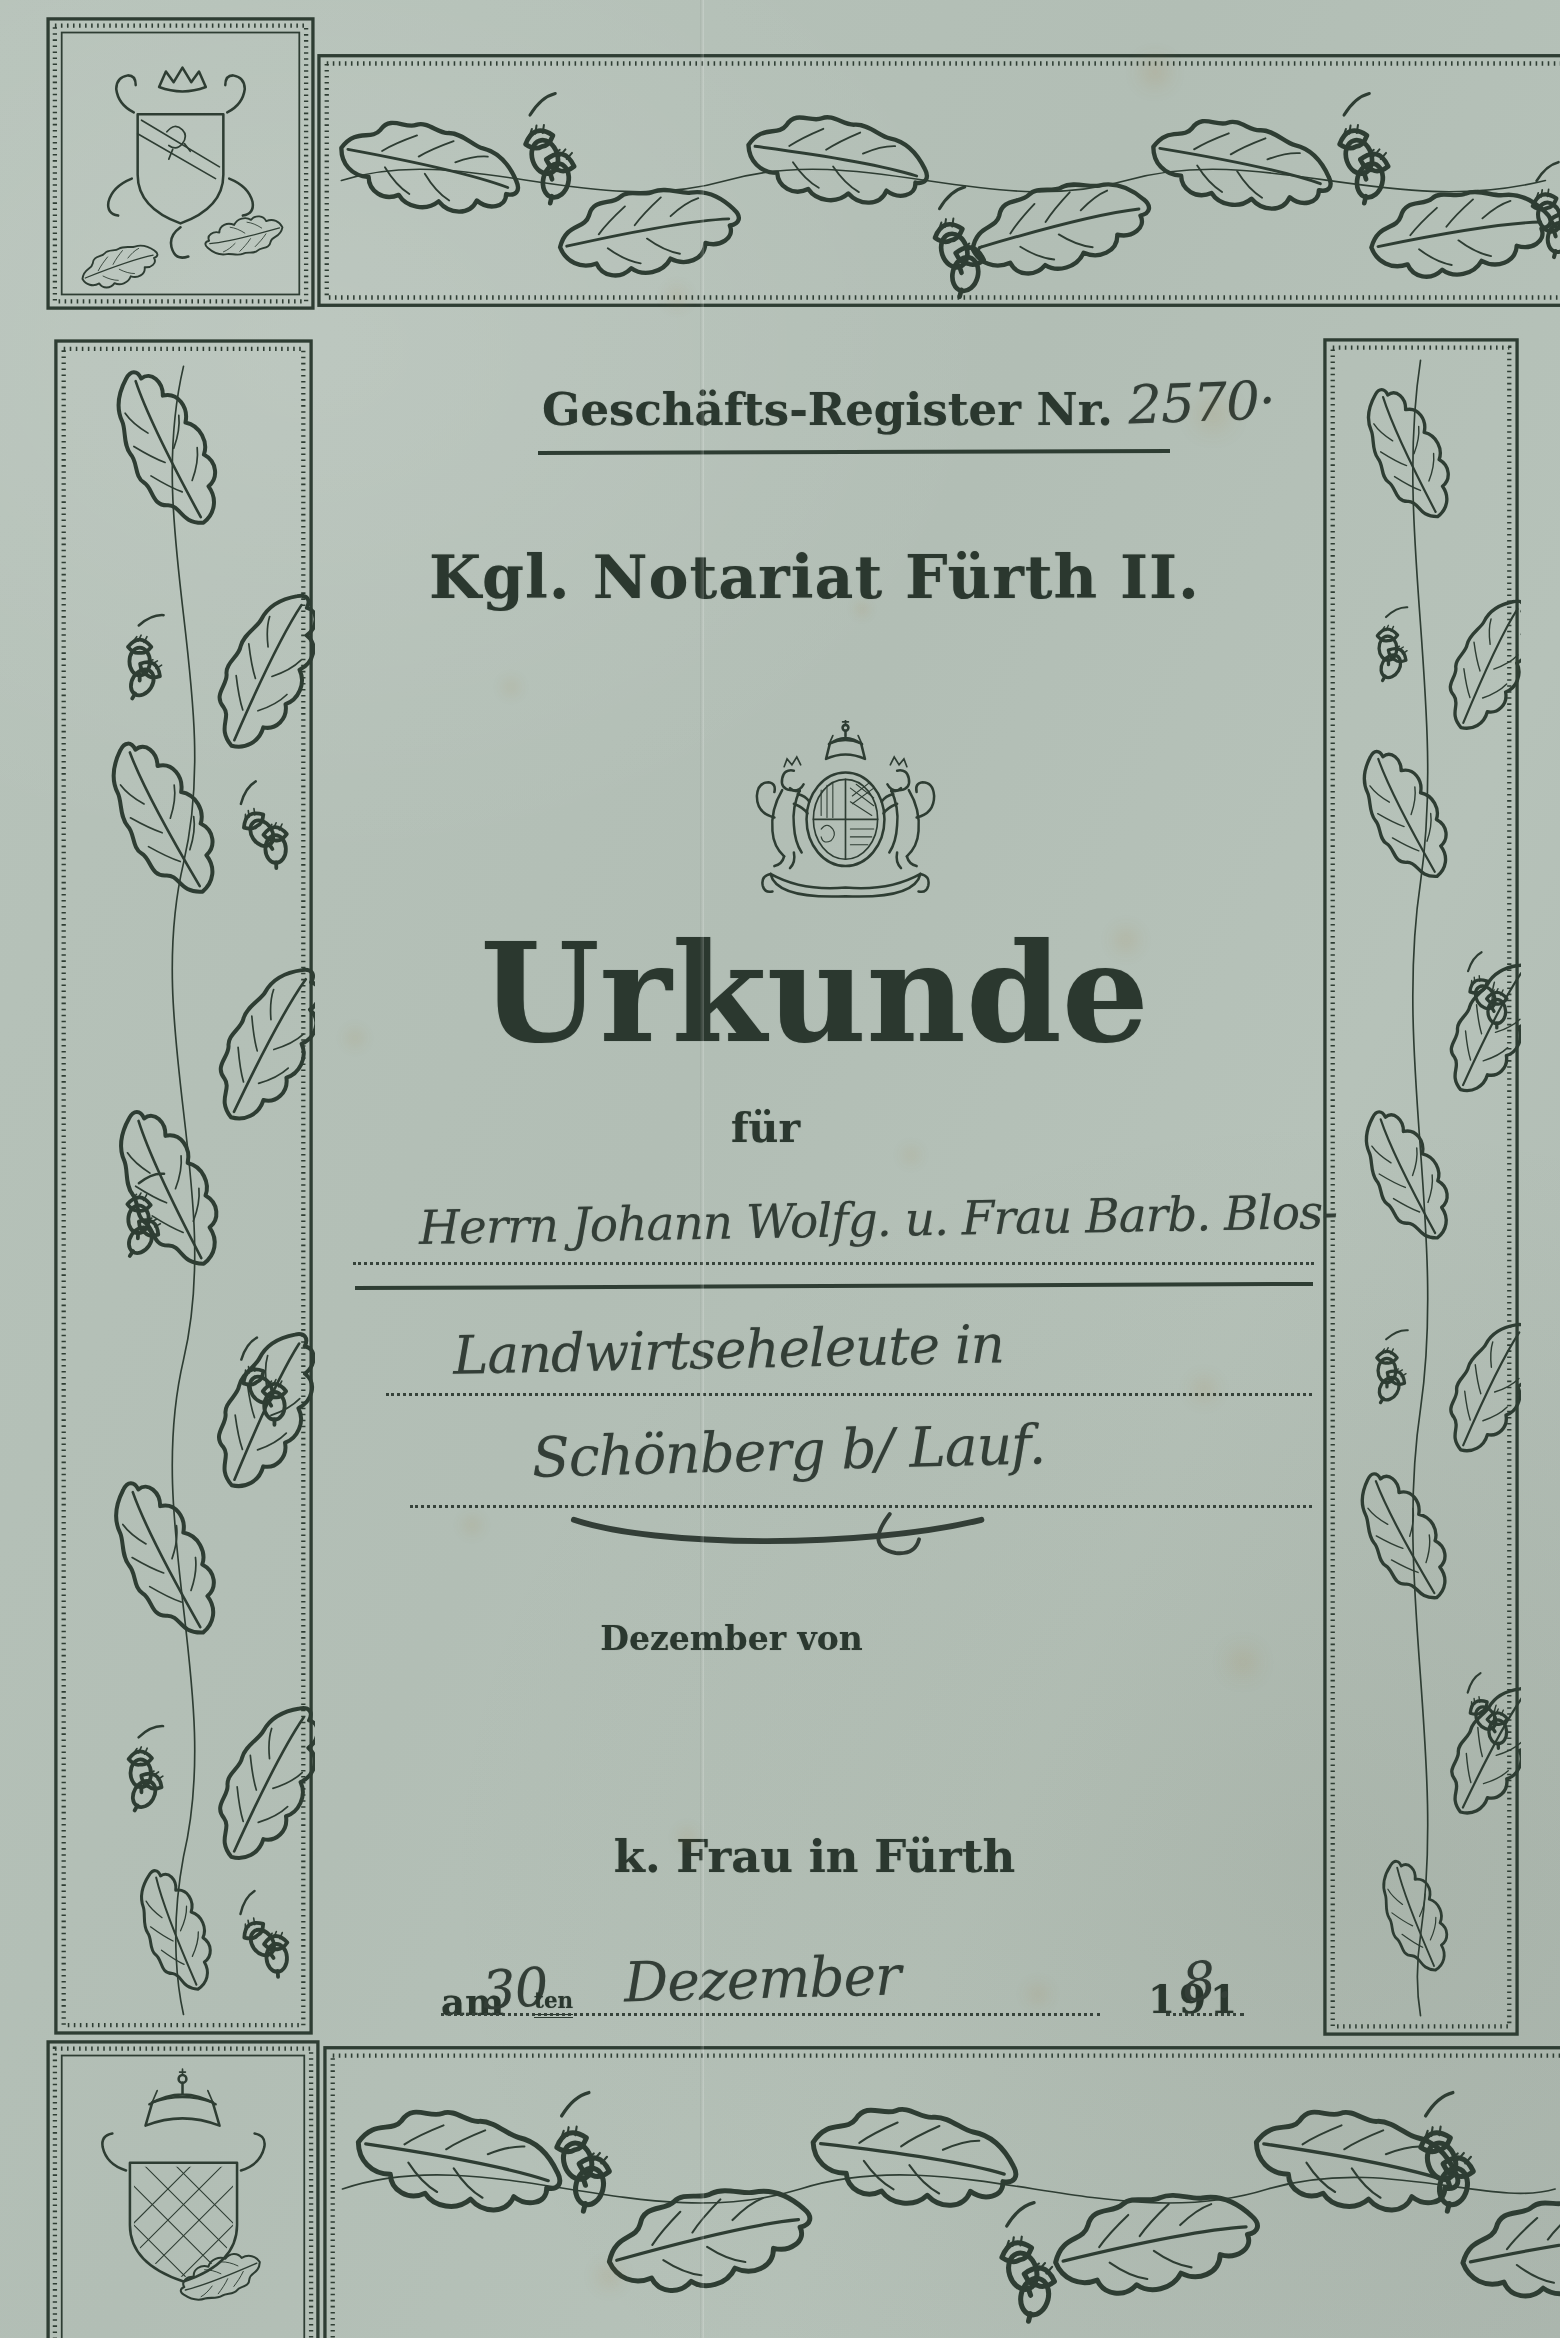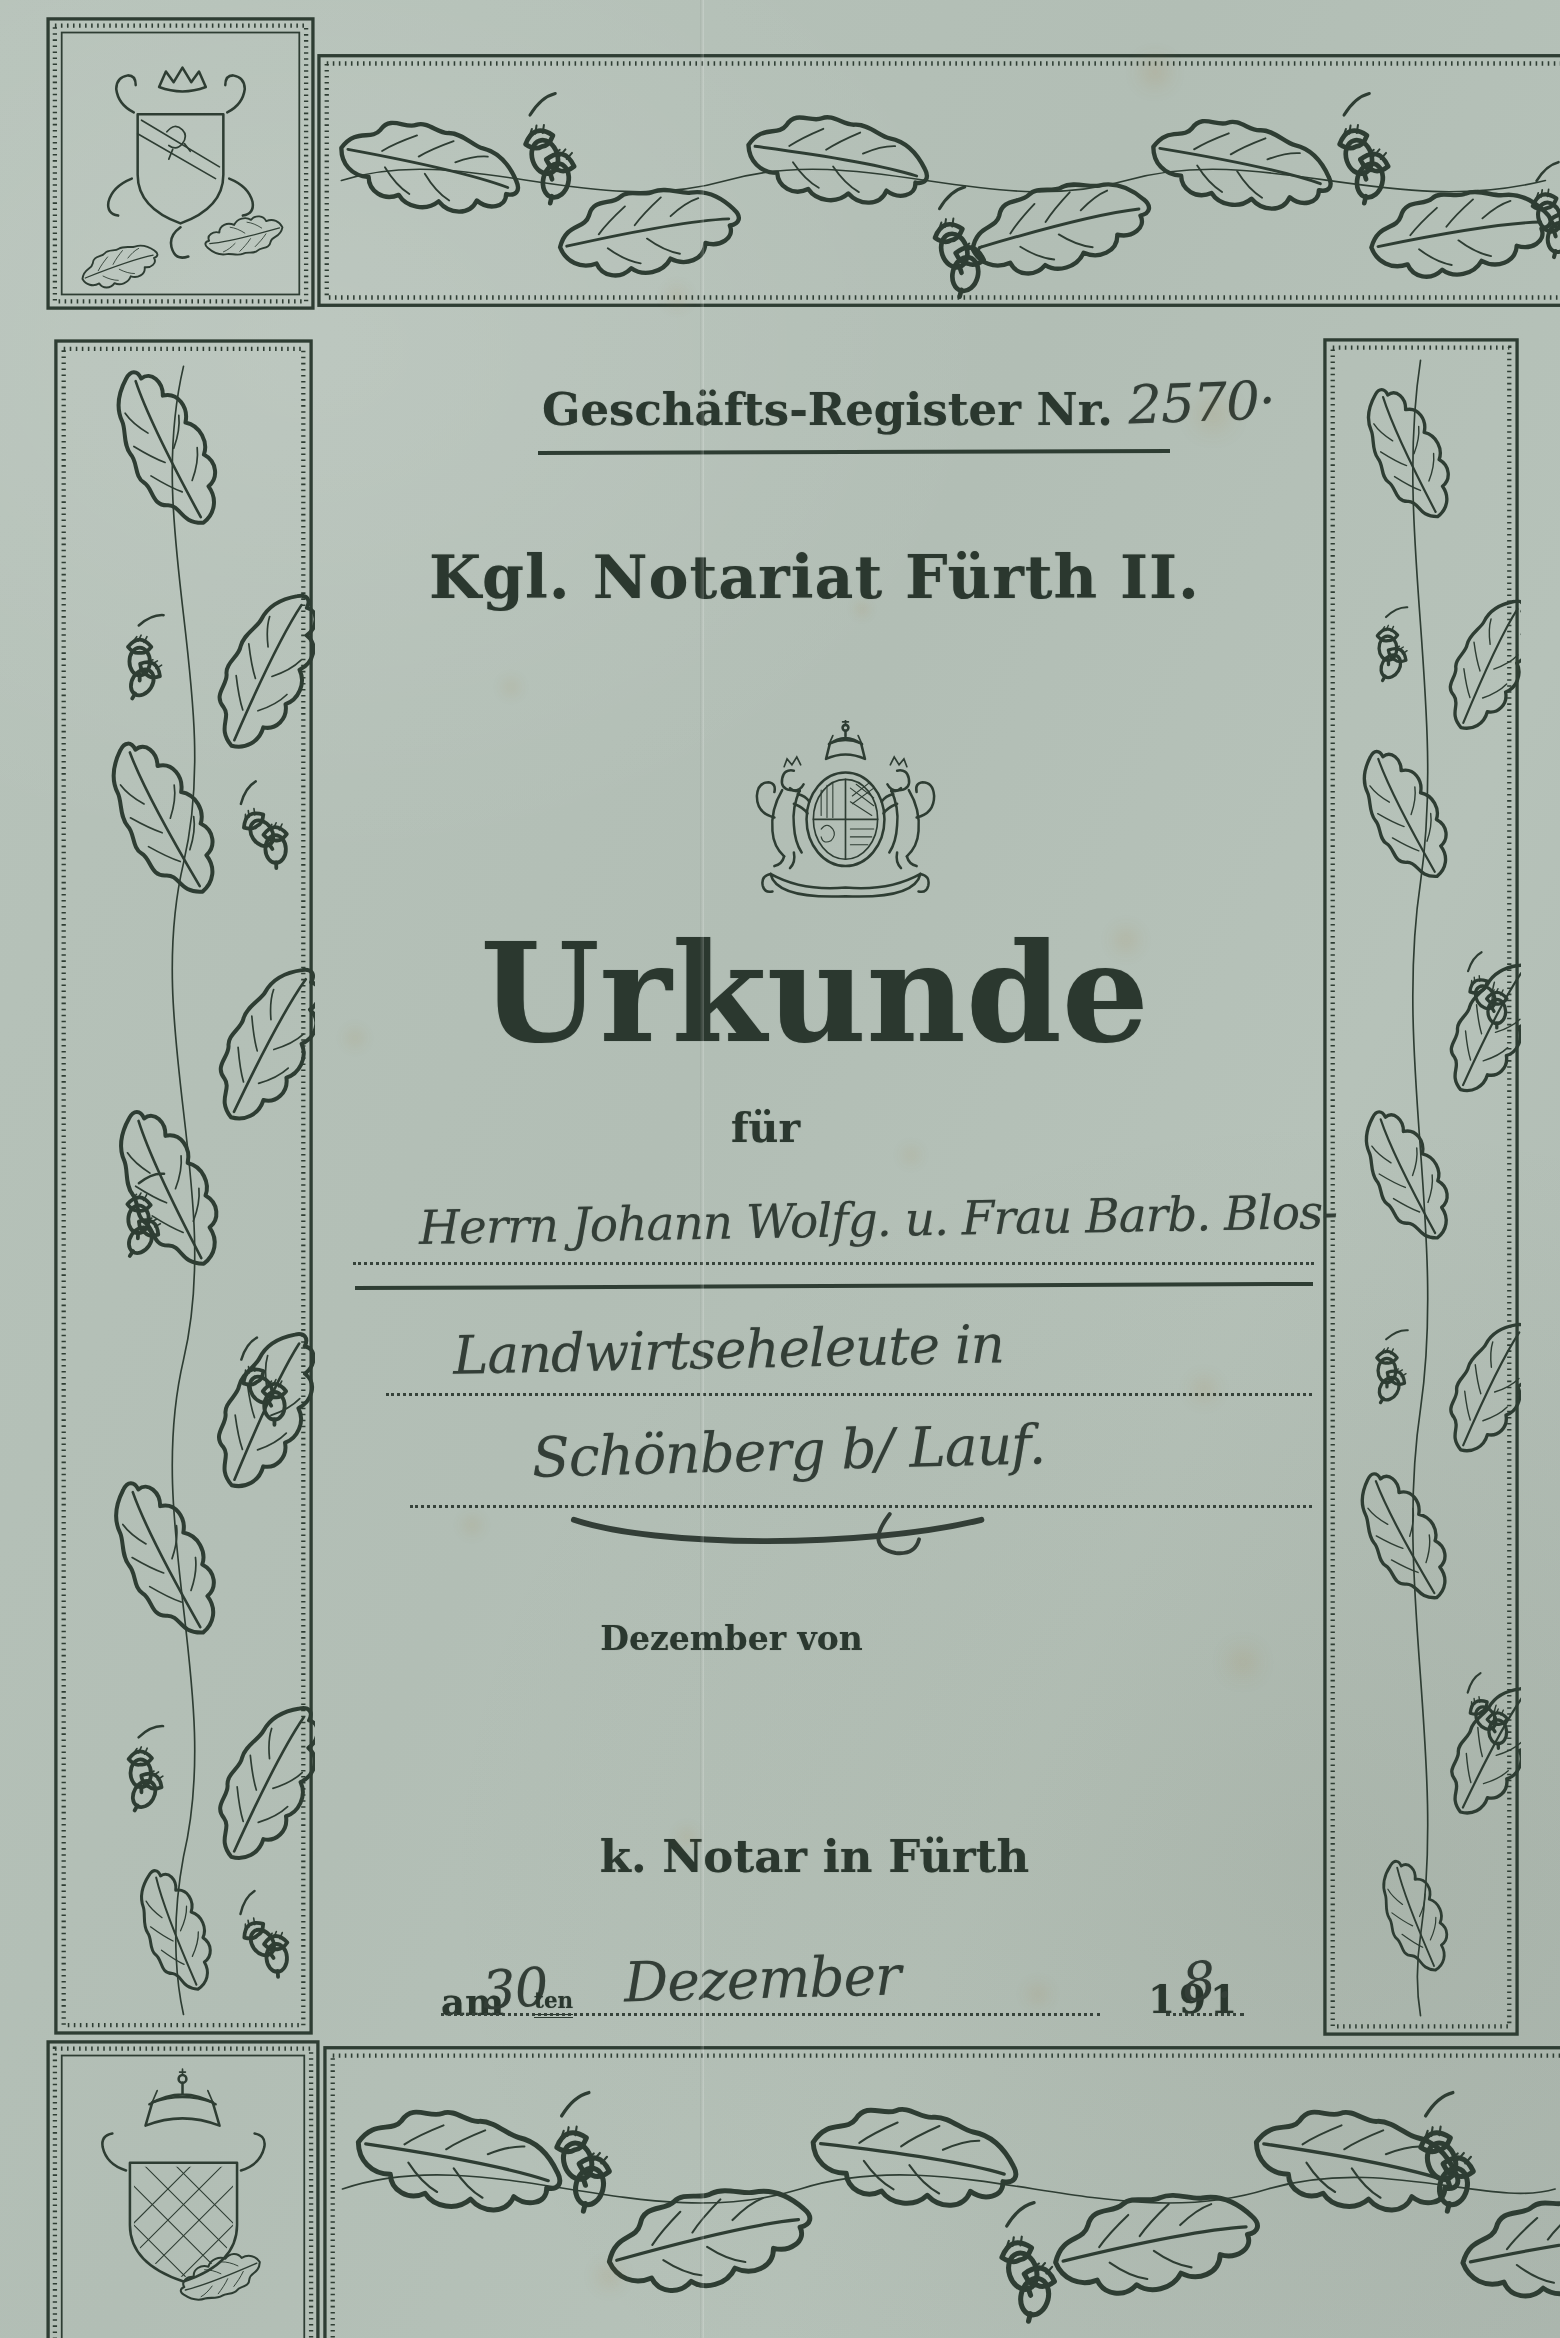--- a/index.html
+++ b/index.html
@@ -263,21 +263,21 @@
   <div class="abs hw" style="left:532px;top:1419px;font-size:55px;transform:rotate(-1.5deg);">Schönberg b/ Lauf.</div>
   <div class="dotted" style="left:410px;top:1505px;width:902px;"></div>
   <div class="band" style="left:568px;top:1510px;">
     <svg width="429" height="47" viewBox="0 0 440 48">
       <path d="M6,10 C90,38 300,40 424,10" fill="none" stroke="#333e37" stroke-width="6" stroke-linecap="round"></path>
       <path d="M330,4 q-26,34 6,40 q20,2 24,-14" fill="none" stroke="#333e37" stroke-width="4" stroke-linecap="round"></path>
     </svg>
   </div>
 
   <div class="abs fraktur center" style="left:239px;top:1619px;width:985px;font-size:33px;">Dezember von</div>
-  <div class="abs fraktur center" style="left:322px;top:1830px;width:985px;font-size:45px;">k. Notar in Fürth</div>
+  <div class="abs fraktur center" style="left:322px;top:1830px;width:985px;font-size:45px;">k. Frau in Fürth</div>
 
   <div class="abs fraktur" style="left:441px;top:1980px;font-size:37px;">am</div>
   <div class="abs hw" style="left:482px;top:1958px;font-size:53px;transform:rotate(-4deg);">30</div>
   <div class="abs fraktur day-suffix" style="left:534px;top:1988px;font-size:21.5px;text-align:center;">ten</div>
   <div class="dotted" style="left:441px;top:2013px;width:659px;"></div>
   <div class="abs hw" style="left:624px;top:1947px;font-size:55px;transform:rotate(-1.5deg);">Dezember</div>
   <div class="abs fraktur" style="left:1104px;top:1976px;font-size:39px;letter-spacing:3.9px;margin-left:44px;">191</div>
   <div class="dotted" style="left:1166px;top:2013px;width:78px;"></div>
   <div class="abs hw" style="left:1182px;top:1950px;font-size:53px;transform:rotate(-6deg);">8.</div>
 

